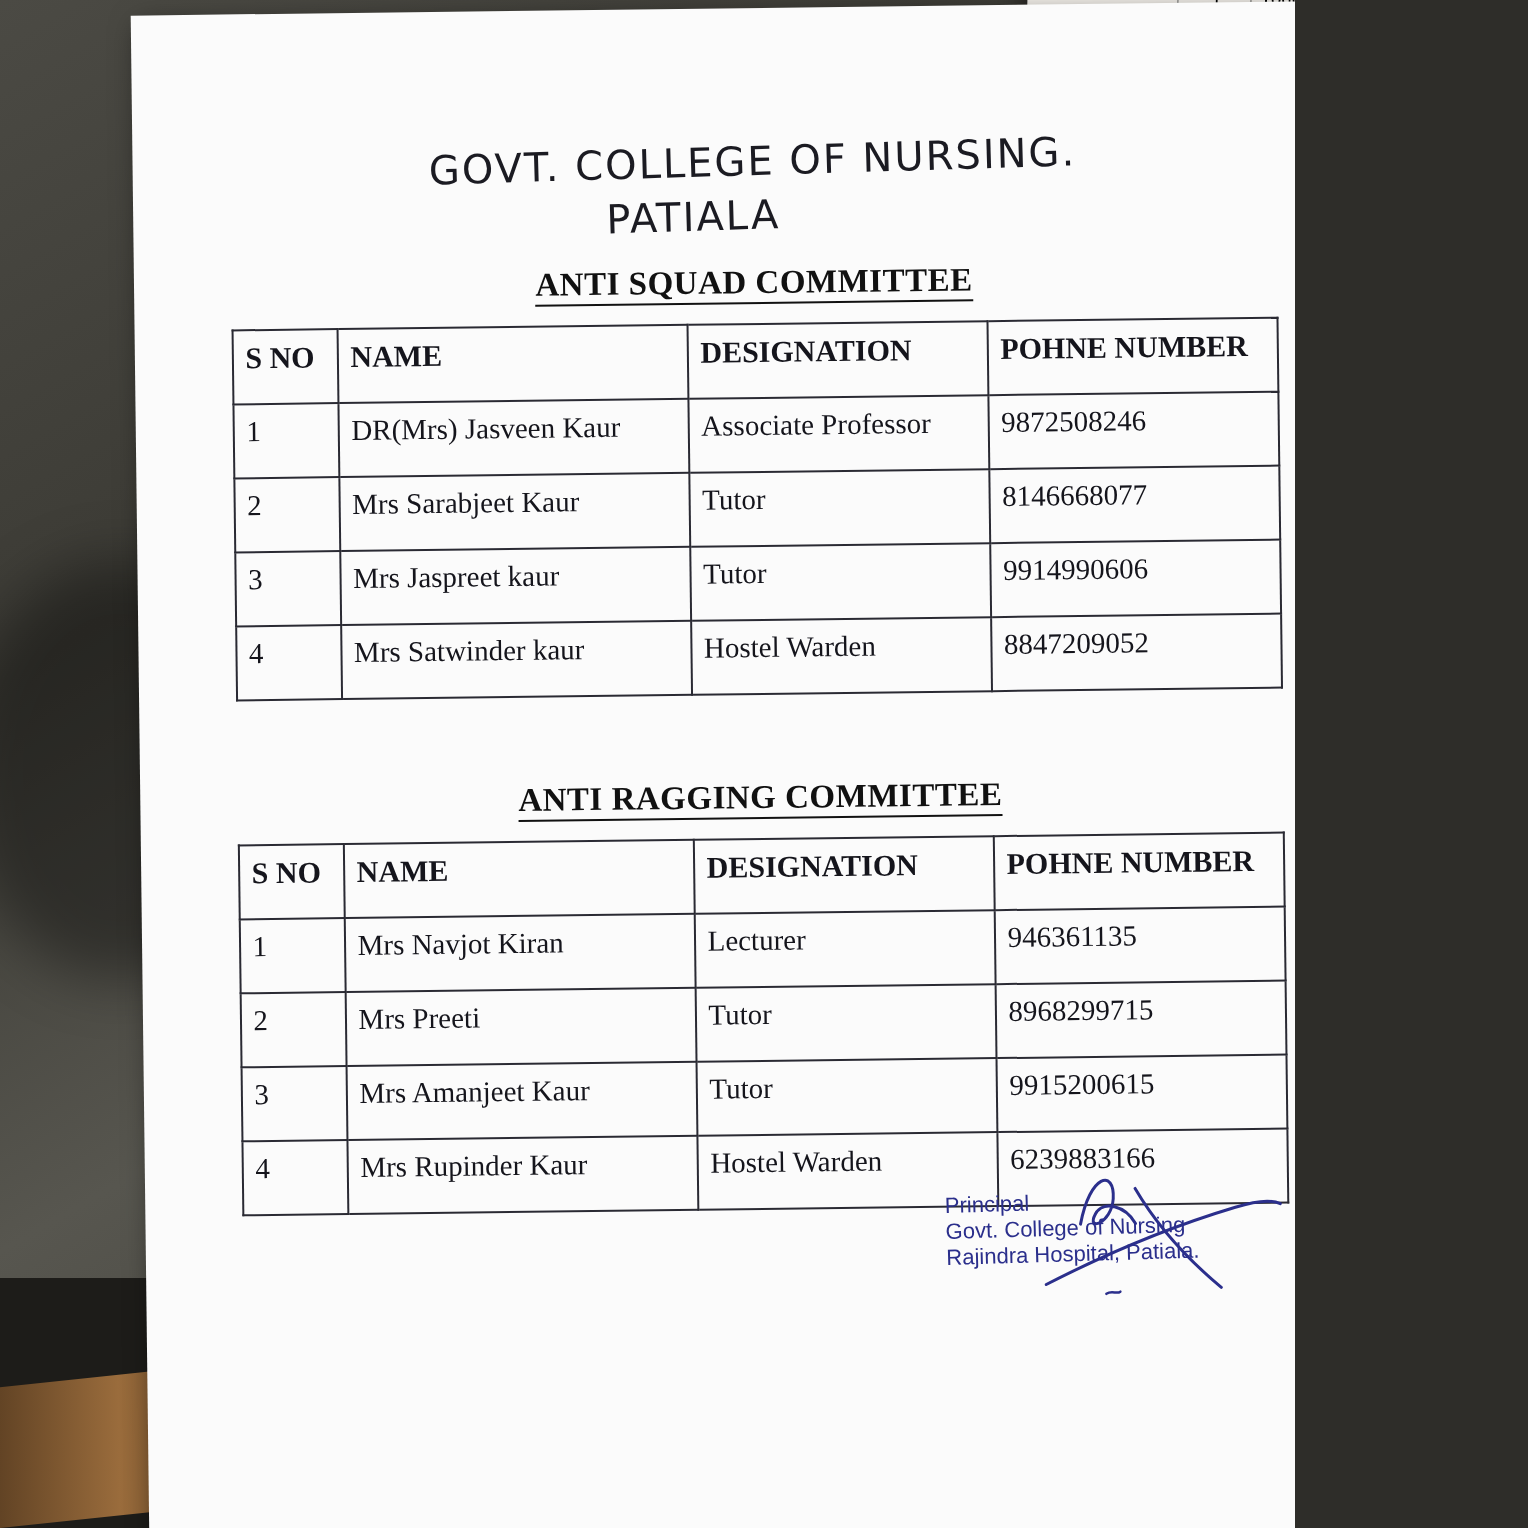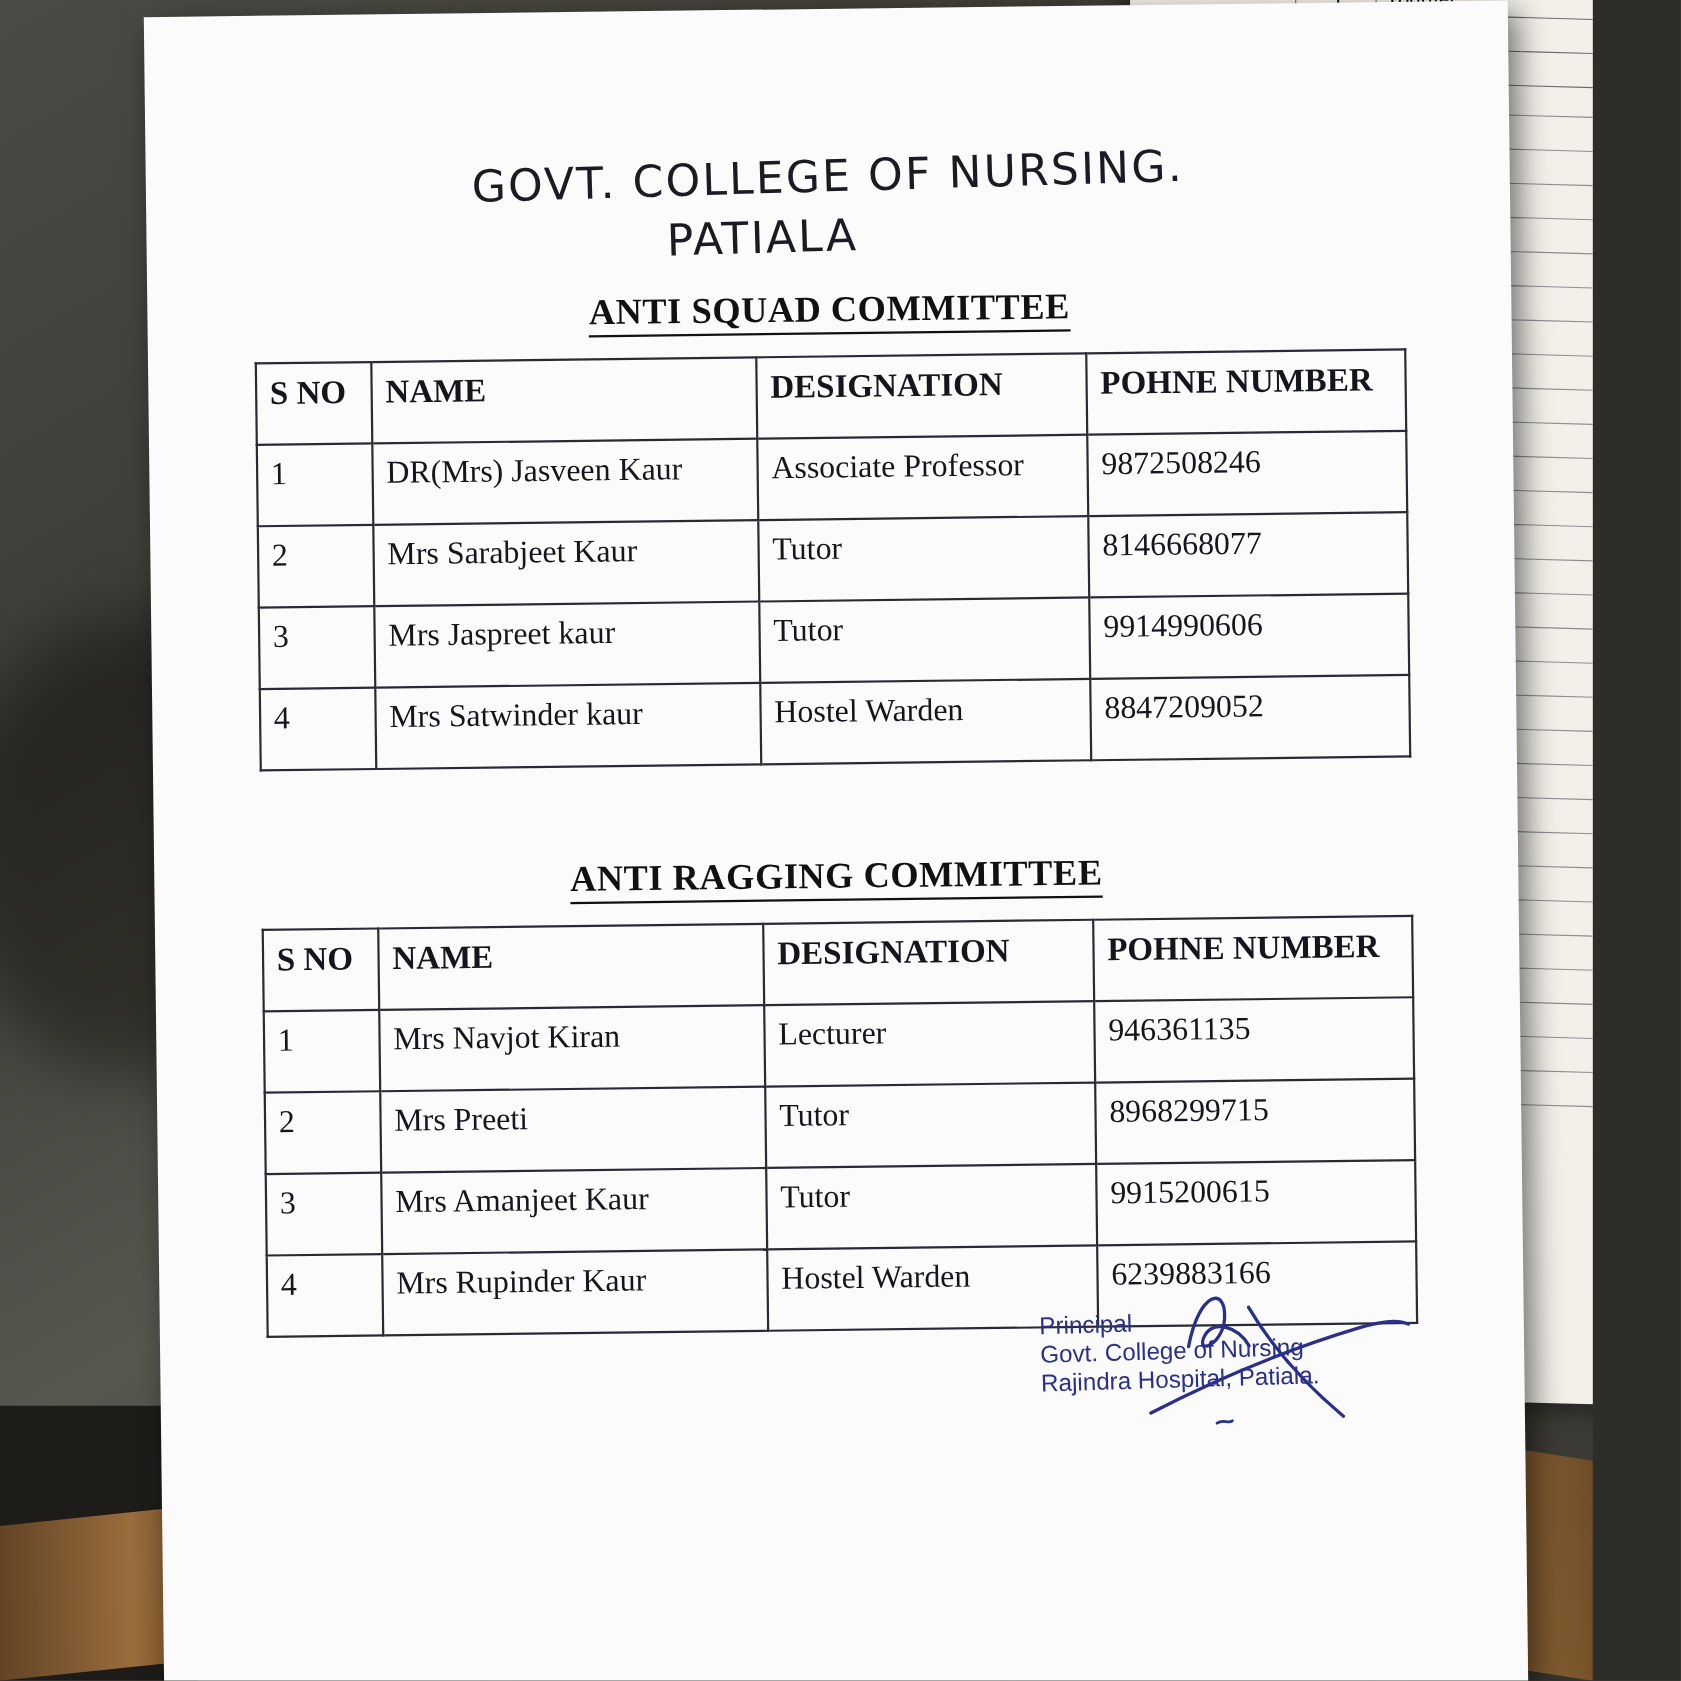--- a/index.html
+++ b/index.html
@@ -2,25 +2,26 @@
 <html><head>
 <meta charset="utf-8">
 <style>
   html, body {
     margin: 0;
     padding: 0;
     background: #2e2d29;
   }
   #scene {
     position: relative;
-    width: 1448px;
+    width: 1279px;
     height: 1528px;
     overflow: hidden;
     font-family: "Liberation Serif", serif;
     background: linear-gradient(150deg, #4b4a44 0%, #3c3b35 30%, #57564f 55%, #35342e 100%);
+    padding-left: 16px;
   }
   .desk-dark {
     position: absolute;
     left: 0;
     bottom: 0;
     width: 180px;
     height: 250px;
     background: #1d1c19;
   }
   .wood-strip {

